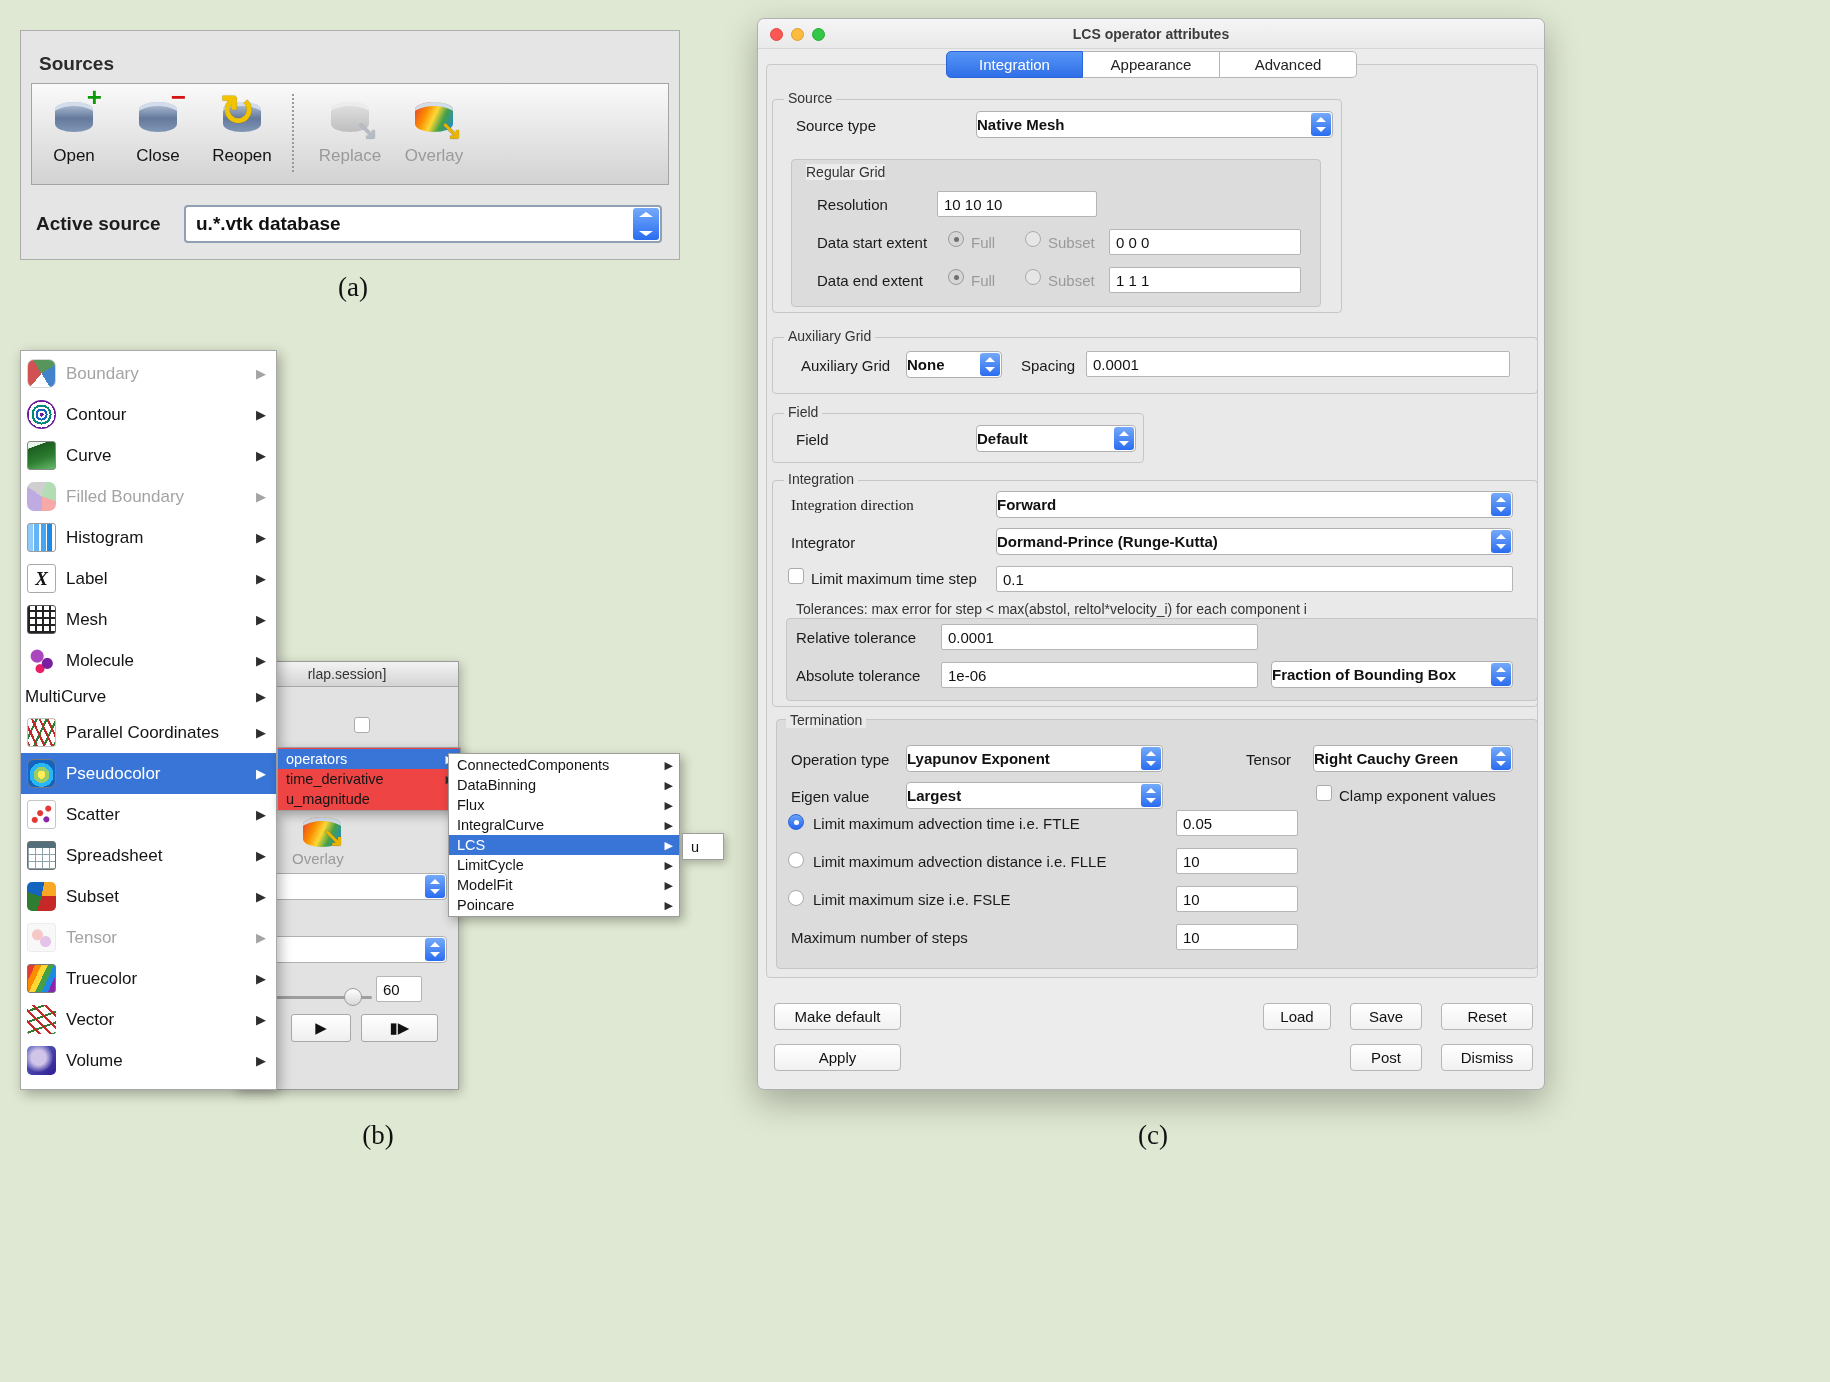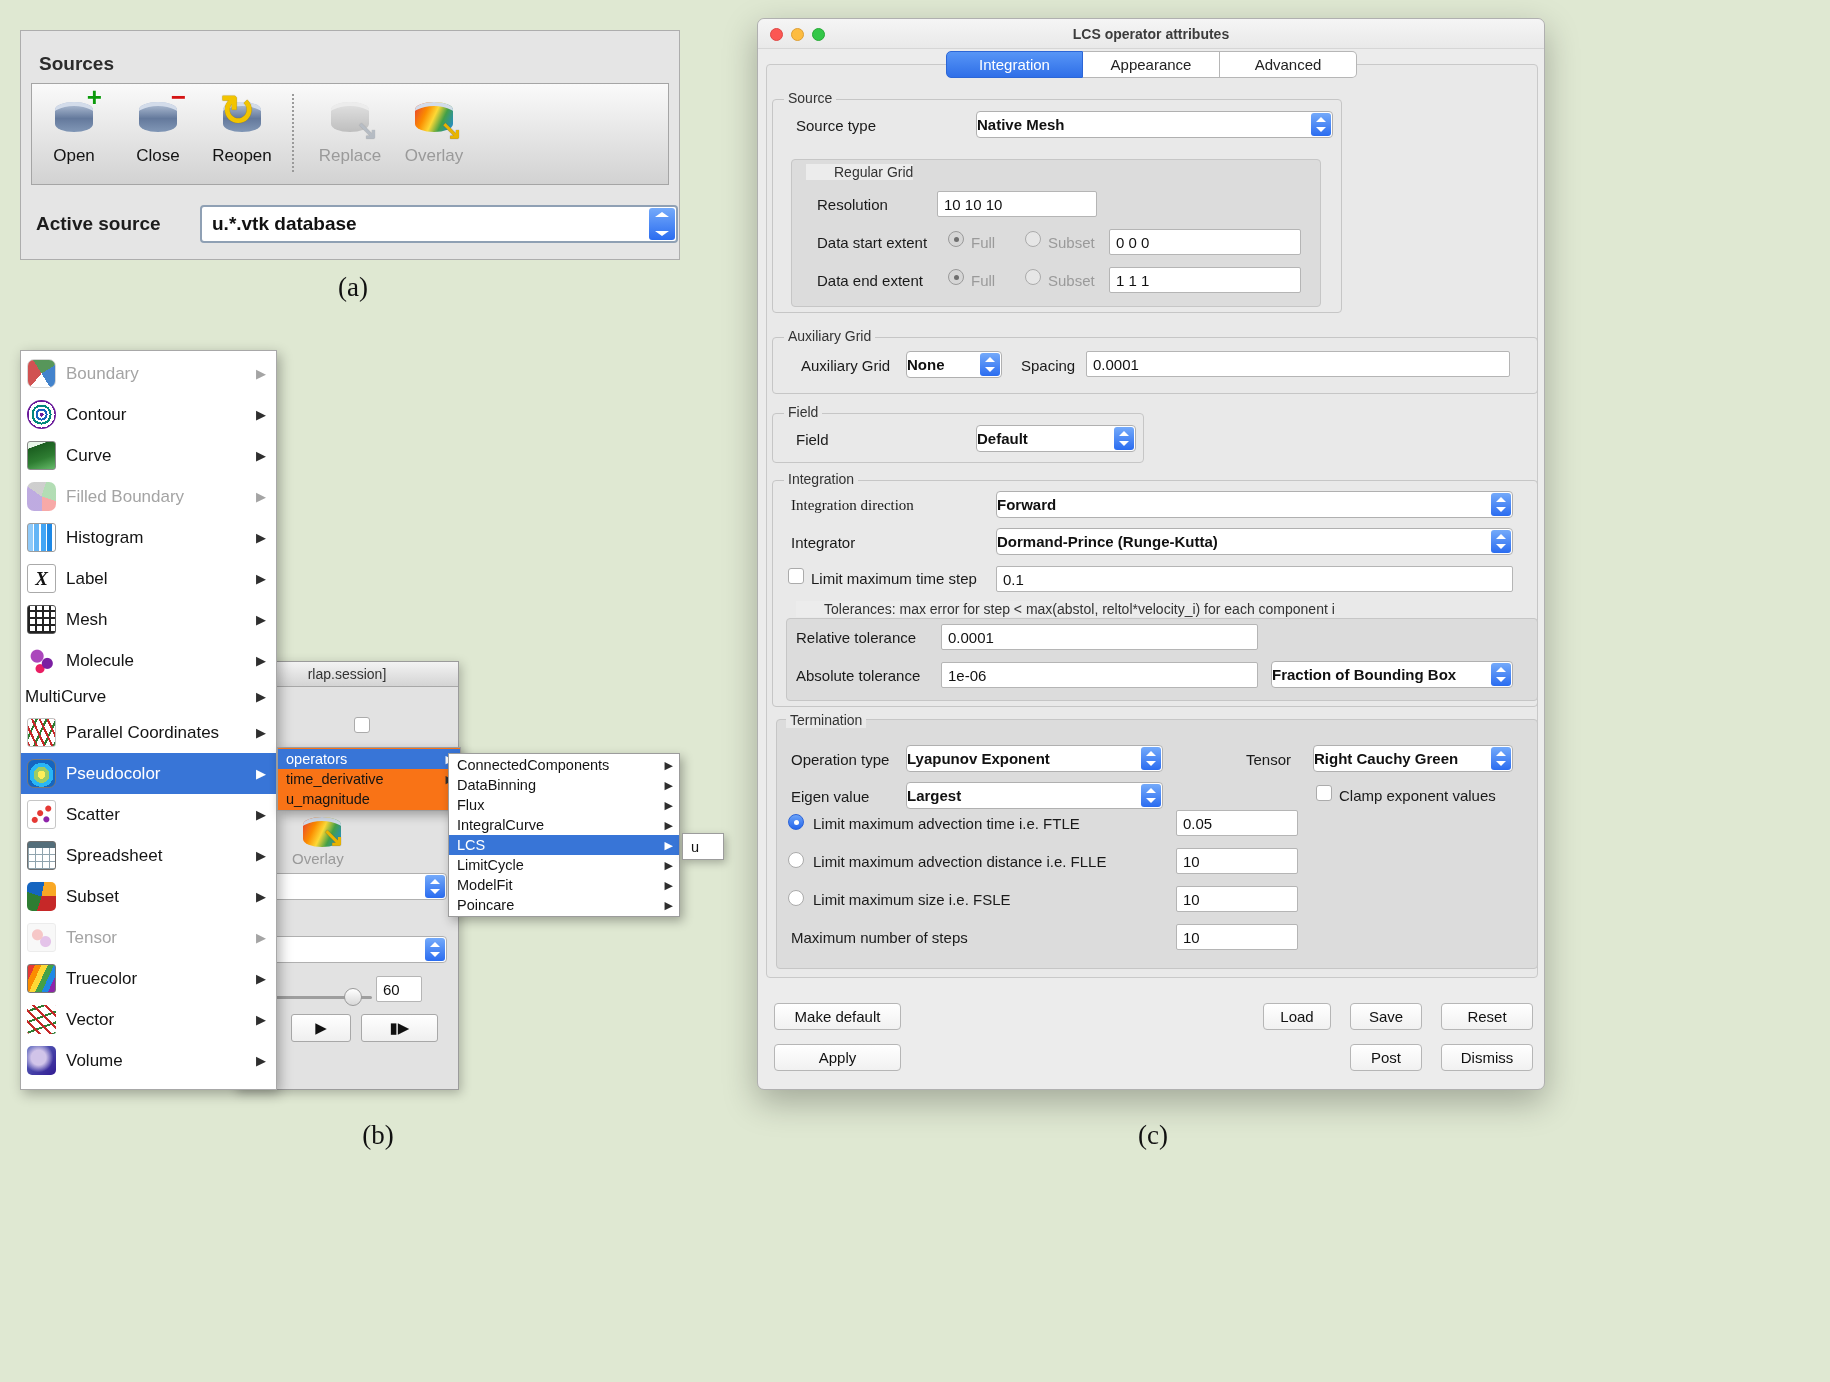--- a/index.html
+++ b/index.html
@@ -1,21 +1,21 @@
 <!DOCTYPE html>
 <html><head>
 <meta charset="utf-8">
 <style>
   * { margin:0; padding:0; box-sizing:border-box; }
   body { font-family:"Liberation Sans", sans-serif; background:#dfe8d2; }
   #canvas { position:relative; width:1830px; height:1382px; background:#dfe8d2; overflow:hidden; }
 
   
   .lbl { position:absolute; font-size:15px; color:#1a1a1a; white-space:nowrap; }
-  .hdr { position:absolute; font-size:14px; color:#333; white-space:nowrap; background:inherit;padding-left:28px; }
+  .hdr { position:absolute; font-size:14px; color:#333; white-space:nowrap; background:inherit; }
   .dim { color:#9a9a9a !important; }
   .gbox { position:absolute; border:1px solid #c6c6c6; border-radius:4px; }
   .gbox.dark { background:#dcdcdc; }
   .tfield { position:absolute; height:26px; background:#fff; border:1px solid #b5b5b5; border-radius:2px;
             font-family:inherit; font-size:15px; color:#111; padding:0 6px; }
   .combo { position:absolute; height:27px; background:#fff; border:1px solid #b0b0b0; border-radius:4px;
            font-size:15px; font-weight:bold; color:#111; line-height:25px; white-space:nowrap; overflow:hidden; }
   .stepper { position:absolute; right:1px; top:1px; bottom:1px; width:20px;
              background:linear-gradient(#74aafa,#2a6cf0); border-radius:3px; }
   .stepper::before, .stepper::after { content:""; position:absolute; left:5px;
@@ -46,21 +46,21 @@
   .cyl.rainbow { background:linear-gradient(115deg,#e53935,#fb8c00 30%,#fdd835 50%,#43a047 70%,#1e88e5); }
   .cyl.gray { background:linear-gradient(#d6d6d6,#9e9e9e); box-shadow:inset 0 9px 0 -5px #e8e8e8; }
   .badge { position:absolute; right:-4px; top:-8px; font-size:26px; font-weight:bold; line-height:26px; text-shadow:0 0 2px #fff,0 0 2px #fff; }
   .badge.plus { color:#0b9a0b; }
   .badge.minus { color:#d41414; }
   .reopen-arrow { position:absolute; left:2px; top:-6px; font-size:42px; font-weight:bold; color:#f2c400; text-shadow:0 0 1px #8a6d00; }
   .ov-arrow { position:absolute; right:-4px; bottom:-4px; font-size:26px; font-weight:bold; color:#e8b400; text-shadow:0 0 1px #555; }
   .ov-arrow.gray { color:#8f9aa8; }
   .as-label { position:absolute; left:15px; top:182px; font-size:19px; font-weight:bold; color:#1c1c1c; }
   .as-combo { position:absolute; left:163px; top:174px; width:478px; height:38px; background:#fff;
-              border:2px solid #8fa0b4; border-radius:4px; font-size:19px; font-weight:bold; color:#111; line-height:34px; padding-left:10px;margin-left:16px; }
+              border:2px solid #8fa0b4; border-radius:4px; font-size:19px; font-weight:bold; color:#111; line-height:34px; padding-left:10px; }
   .as-combo .stepper { width:26px; }
   .as-combo .stepper::before, .as-combo .stepper::after { left:6px; border-left-width:7px; border-right-width:7px; }
 
   
   .session-win { position:absolute; left:235px; top:661px; width:224px; height:429px; background:#e2e2e2;
                  border:1px solid #9b9b9b; z-index:1; box-shadow:2px 3px 10px rgba(0,0,0,.25); }
   .sw-title { position:absolute; left:0; top:0; right:0; height:25px; background:linear-gradient(#f3f3f3,#d4d4d4);
               border-bottom:1px solid #a8a8a8; font-size:14px; color:#333; text-align:center; line-height:24px; }
   .sw-check { left:118px; top:55px; }
   .sw-checklbl { position:absolute; left:142px; top:56px; font-size:15px; color:#3a3a3a;margin-top:44px; }
@@ -97,21 +97,21 @@
   .i-pseudocolor { background:radial-gradient(circle at 50% 55%, #ffee58 0 4px, #9ccc65 4px 8px, #29b6f6 8px 12px, #1565c0 12px); border-radius:7px; border:1px solid #777; }
   .i-scatter { background:radial-gradient(circle at 25% 70%, #e53935 0 2.5px, transparent 3.5px), radial-gradient(circle at 45% 45%, #e53935 0 2.5px, transparent 3.5px), radial-gradient(circle at 68% 68%, #8e24aa 0 2.5px, transparent 3.5px), radial-gradient(circle at 75% 28%, #e53935 0 2.5px, transparent 3.5px), #fff; border:1px solid #c6c6c6; }
   .i-spreadsheet { background-image:linear-gradient(#546e7a 0 6px, transparent 6px), repeating-linear-gradient(0deg,#90a4ae 0 1.5px, transparent 1.5px 7px), repeating-linear-gradient(90deg,#90a4ae 0 1.5px, transparent 1.5px 7px); background-color:#fff; border:1px solid #6f6f6f; }
   .i-subset { background:conic-gradient(from 90deg, #c62828 0 30%, #2e7d32 0 55%, #1565c0 0 78%, #f9a825 0); border-radius:5px; }
   .i-tensor { background:radial-gradient(circle at 35% 40%, #ef9a9a 0 5px, transparent 6px), radial-gradient(circle at 65% 65%, #ce93d8 0 5px, transparent 6px), #f4f4f4; opacity:.55; border:1px solid #ddd; }
   .i-truecolor { background:linear-gradient(115deg, #e53935 0 18%, #fb8c00 0 34%, #fdd835 0 50%, #43a047 0 66%, #1e88e5 0 82%, #8e24aa 0); border:1px solid #777; }
   .i-vector { background:repeating-linear-gradient(45deg, #c62828 0 2px, transparent 2px 8px), repeating-linear-gradient(-20deg, #2e7d32 0 2px, transparent 2px 10px), #fff; }
   .i-volume { background:radial-gradient(circle at 40% 40%, #d1c4e9 0 30%, transparent 60%), linear-gradient(135deg,#5c6bc0,#311b92); border-radius:5px; }
 
   
-  .submenu1 { position:absolute; left:277px; top:747px; width:184px; background:#f97316; border:1px solid #9c9c9c; z-index:4;
+  .submenu1 { position:absolute; left:277px; top:747px; width:184px; background:#ef4444; border:1px solid #9c9c9c; z-index:4;
               box-shadow:3px 4px 10px rgba(0,0,0,.3); padding:1px 0; }
   .submenu2 { position:absolute; left:448px; top:753px; width:232px; background:#fff; border:1px solid #9c9c9c; z-index:5;
               box-shadow:3px 4px 10px rgba(0,0,0,.3); padding:1px 0; }
   .sub-item { height:20px; display:flex; align-items:center; padding:0 8px; position:relative; font-size:14.5px; color:#141414; }
   .sub-item .arrow { position:absolute; right:6px; font-size:11px; color:#2e2e2e; }
   .sub-item.selected { background:#3875d7; color:#fff; }
   .sub-item.selected .arrow { color:#fff; }
   .u-box { position:absolute; left:682px; top:833px; width:42px; height:27px; background:#fff; border:1px solid #9c9c9c;
            z-index:6; box-shadow:2px 3px 8px rgba(0,0,0,.25); font-size:14.5px; display:flex; align-items:center; padding-left:8px; color:#141414; }
 

